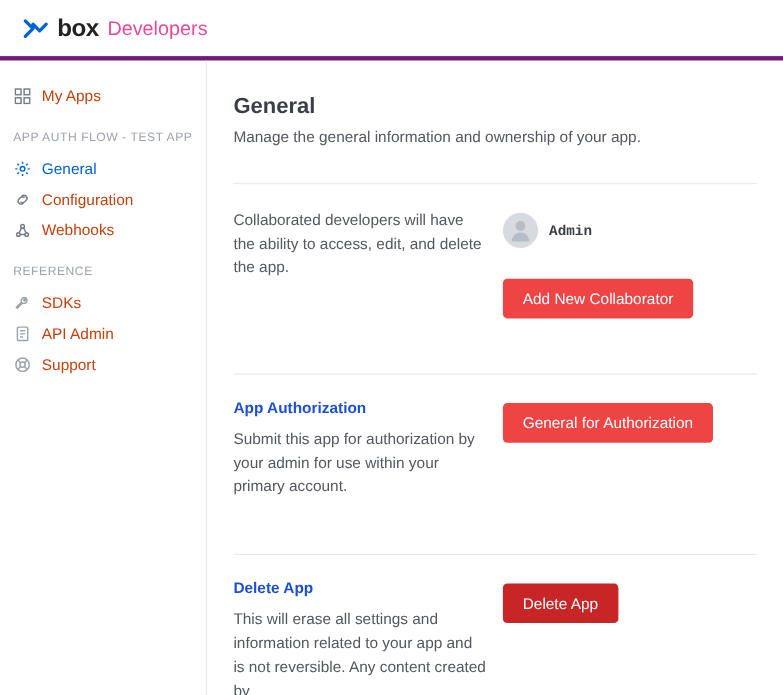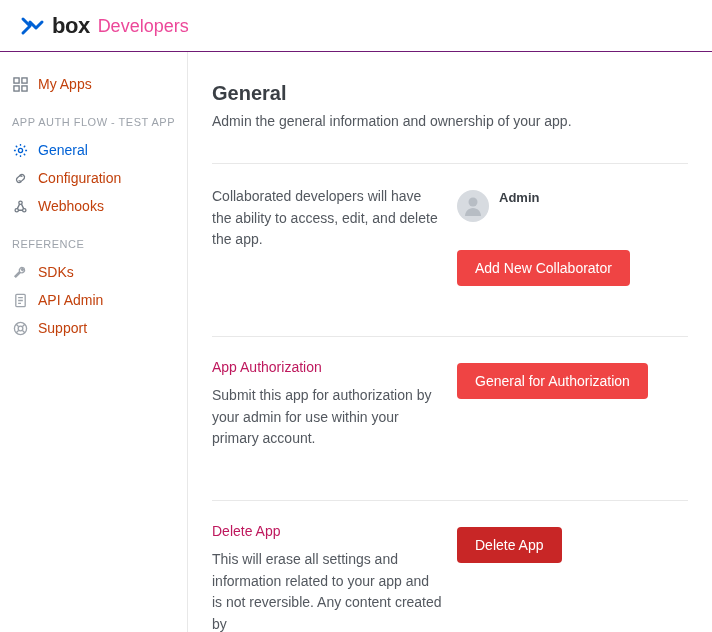--- a/index.html
+++ b/index.html
@@ -8,21 +8,21 @@
   background: #fff;
   color: #333;
   width: 712px;
   height: 632px;
   overflow: hidden;
 }
 .header {
   display: flex;
   align-items: center;
   padding: 13px 20px 12px 20px;
-  border-bottom: 1px solid #701a75;
+  border-bottom: 4px solid #701a75;
   gap: 6px;
   text-align: center;
 }
 .header .logo-icon { display: inline-flex; }
 .header .logo-text {
   font-weight: 700;
   font-size: 22px;
   letter-spacing: -0.5px;
   color: #222;
 }
@@ -96,33 +96,35 @@
 }
 .card .right {
   flex: 1;
   display: flex;
   flex-direction: column;
   align-items: flex-start;
   padding-top: 4px;
 }
 .card-title {
   font-size: 14px;
-  font-weight: 400;
-  color: #be185d;
+  font-weight: 700;
+  color: #1d4ed8;
   margin-bottom: 10px;
 }
 .card-desc {
   font-size: 14px;
   color: #53585f;
   line-height: 1.55;
 }
 .collab-user {
   display: flex;
+  align-items: center;
   gap: 10px;
   margin-bottom: 28px;
+  font-family: Liberation Mono, monospace;
 }
 .avatar {
   width: 32px;
   height: 32px;
   border-radius: 50%;
   background: #d7dbe0;
   display: inline-flex;
   align-items: center;
   justify-content: center;
 }
@@ -237,21 +239,21 @@
         </span>
         <span>Support</span>
       </div>
     </div>
 
   </div>
 
   <div class="content">
 
     <h1 class="page-title">General</h1>
-    <p class="page-desc">Admin the general information and ownership of your app.</p>
+    <p class="page-desc">Manage the general information and ownership of your app.</p>
 
     <div class="card">
       <div class="left">
         <p class="card-desc">Collaborated developers will have the ability to access, edit, and delete the app.</p>
       </div>
       <div class="right">
         <div class="collab-user">
           <span class="avatar">
             <svg width="24" height="24" viewBox="0 0 24 24" fill="#b7bdc4">
               <circle cx="12" cy="8" r="4.5"></circle>

